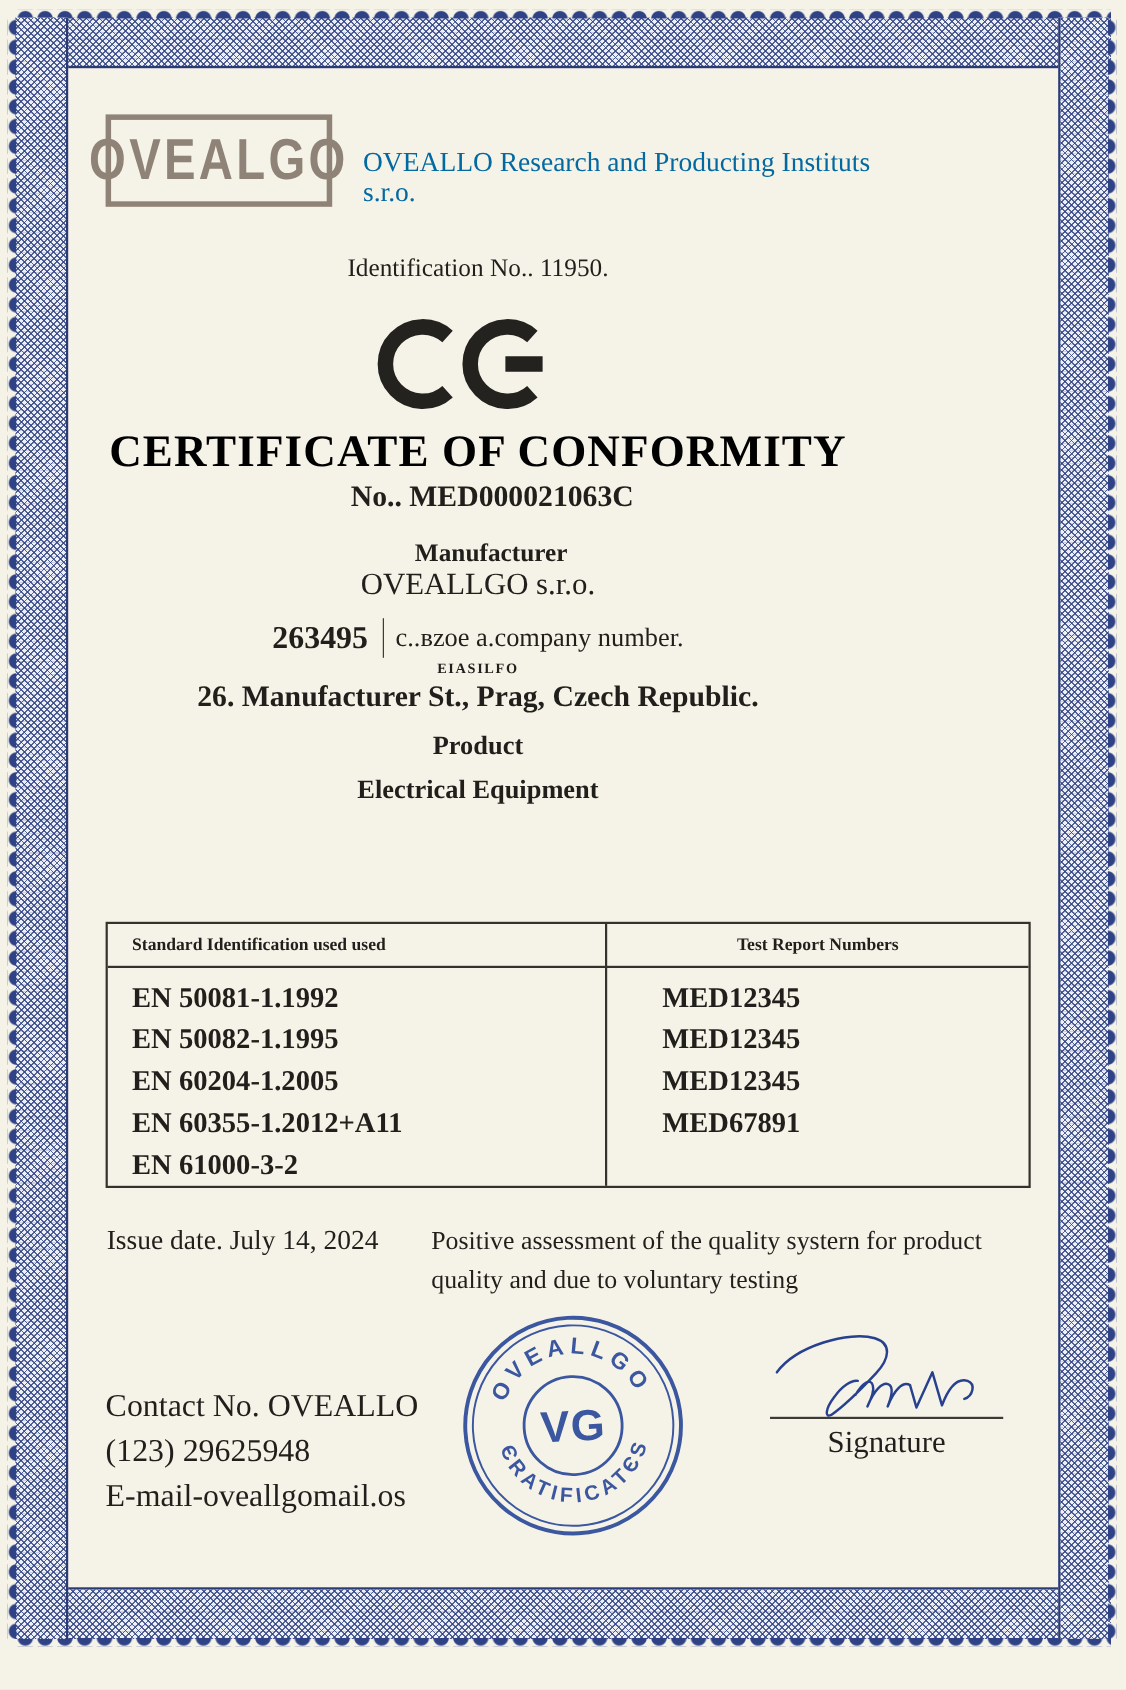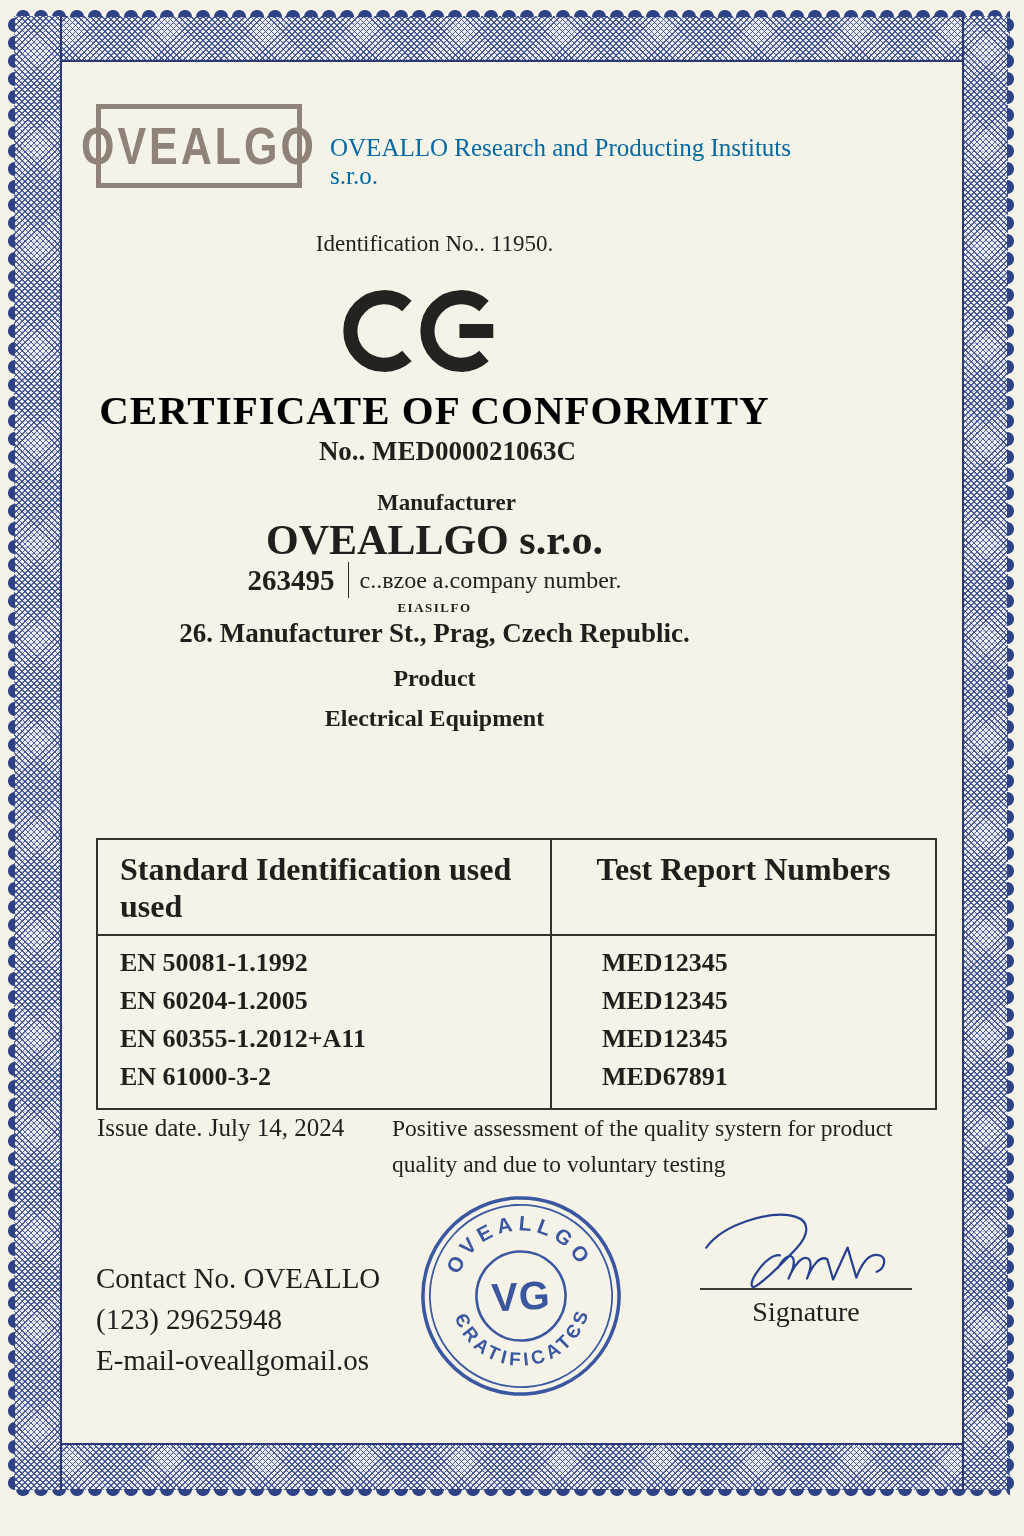--- a/index.html
+++ b/index.html
@@ -64,43 +64,43 @@
 
   .center-line { left:0; width:100%; text-align:center; }
   .notified-1 { top:139px; font-size:23px; }
   .notified-2 { top:169px; font-size:23px; }
 
   .ce-wrap { top:224px; display:flex; justify-content:center; }
   .title { top:324px; font-size:41px; font-weight:bold; letter-spacing:1px; color:#000000; }
   .cert-no { top:374px; font-size:27px; font-weight:bold;padding-left:26px; }
 
   .manu-label { top:428px; font-size:23px; font-weight:bold;padding-left:24px; }
-  .manu-name { top:454px; font-size:42px; font-weight:bold; }
+  .manu-name { top:454px; font-size:28px; font-weight:normal; }
   .company-line { top:500px; display:flex; justify-content:center; align-items:center; }
   .company-number { font-size:29px; font-weight:bold; }
   .company-divider { width:1px; height:36px; background:#2a2923; margin:0 11px 0 13px; }
   .company-note { font-size:24px; }
   .small-caps-line { top:538px; font-size:13px; font-weight:bold; letter-spacing:1.5px; }
   .address { top:556px; font-size:27px; font-weight:bold; }
 
   .product-label { top:603px; font-size:24px; font-weight:bold; }
   .product-name { top:643px; font-size:24px; font-weight:bold; }
 
   .statement { left:34px; top:684px; width:840px; font-size:23.5px; line-height:1.5; }
 
   .std-table {
     left:32px; top:776px; width:841px;
     border:2px solid #33322c;
     display:grid; grid-template-columns:54% 46%;
     background:rgba(255,255,255,0.0);
   }
-  .th { font-size:32px; font-weight:bold; padding:11px 0 9px 0; border-bottom:2px solid #33322c; }
+  .th { font-size:16px; font-weight:bold; padding:11px 0 9px 0; border-bottom:2px solid #33322c; }
   .th-left { padding-left:22px; }
   .th-right { text-align:center; border-left:2px solid #33322c; }
-  .td-col { padding:8px 0 12px 0;font-family:Liberation Serif, serif; }
+  .td-col { padding:8px 0 0 0;font-family:Liberation Serif, serif; }
   .td-col.right { border-left:2px solid #33322c; }
   .cell { font-size:26px; font-weight:bold; line-height:38px; white-space:nowrap; }
   .td-col.left .cell { padding-left:22px; }
   .td-col.right .cell { padding-left:50px; }
 
   .issue-date { left:33px; top:1052px; font-size:25px; }
   .assessment { left:328px; top:1048px; width:510px; font-size:23.5px; line-height:1.55; }
 
   .contact { left:32px; top:1196px; font-size:29px; line-height:41px; }
 
@@ -154,20 +154,21 @@
 
     <div class="abs center-line product-label">Product</div>
     <div class="abs center-line product-name">Electrical Equipment</div>
 
 
     <div class="abs std-table">
       <div class="th th-left">Standard Identification used used</div>
       <div class="th th-right">Test Report Numbers</div>
       <div class="td-col left">
         <div class="cell">EN 50081-1.1992</div>
+        <div class="cell">EN 50082-1.1995</div>
         <div class="cell">EN 60204-1.2005</div>
         <div class="cell">EN 60355-1.2012+A11</div>
         <div class="cell">EN 61000-3-2</div>
       </div>
       <div class="td-col right">
         <div class="cell">MED12345</div>
         <div class="cell">MED12345</div>
         <div class="cell">MED12345</div>
         <div class="cell">MED67891</div>
         <div class="cell"></div>

